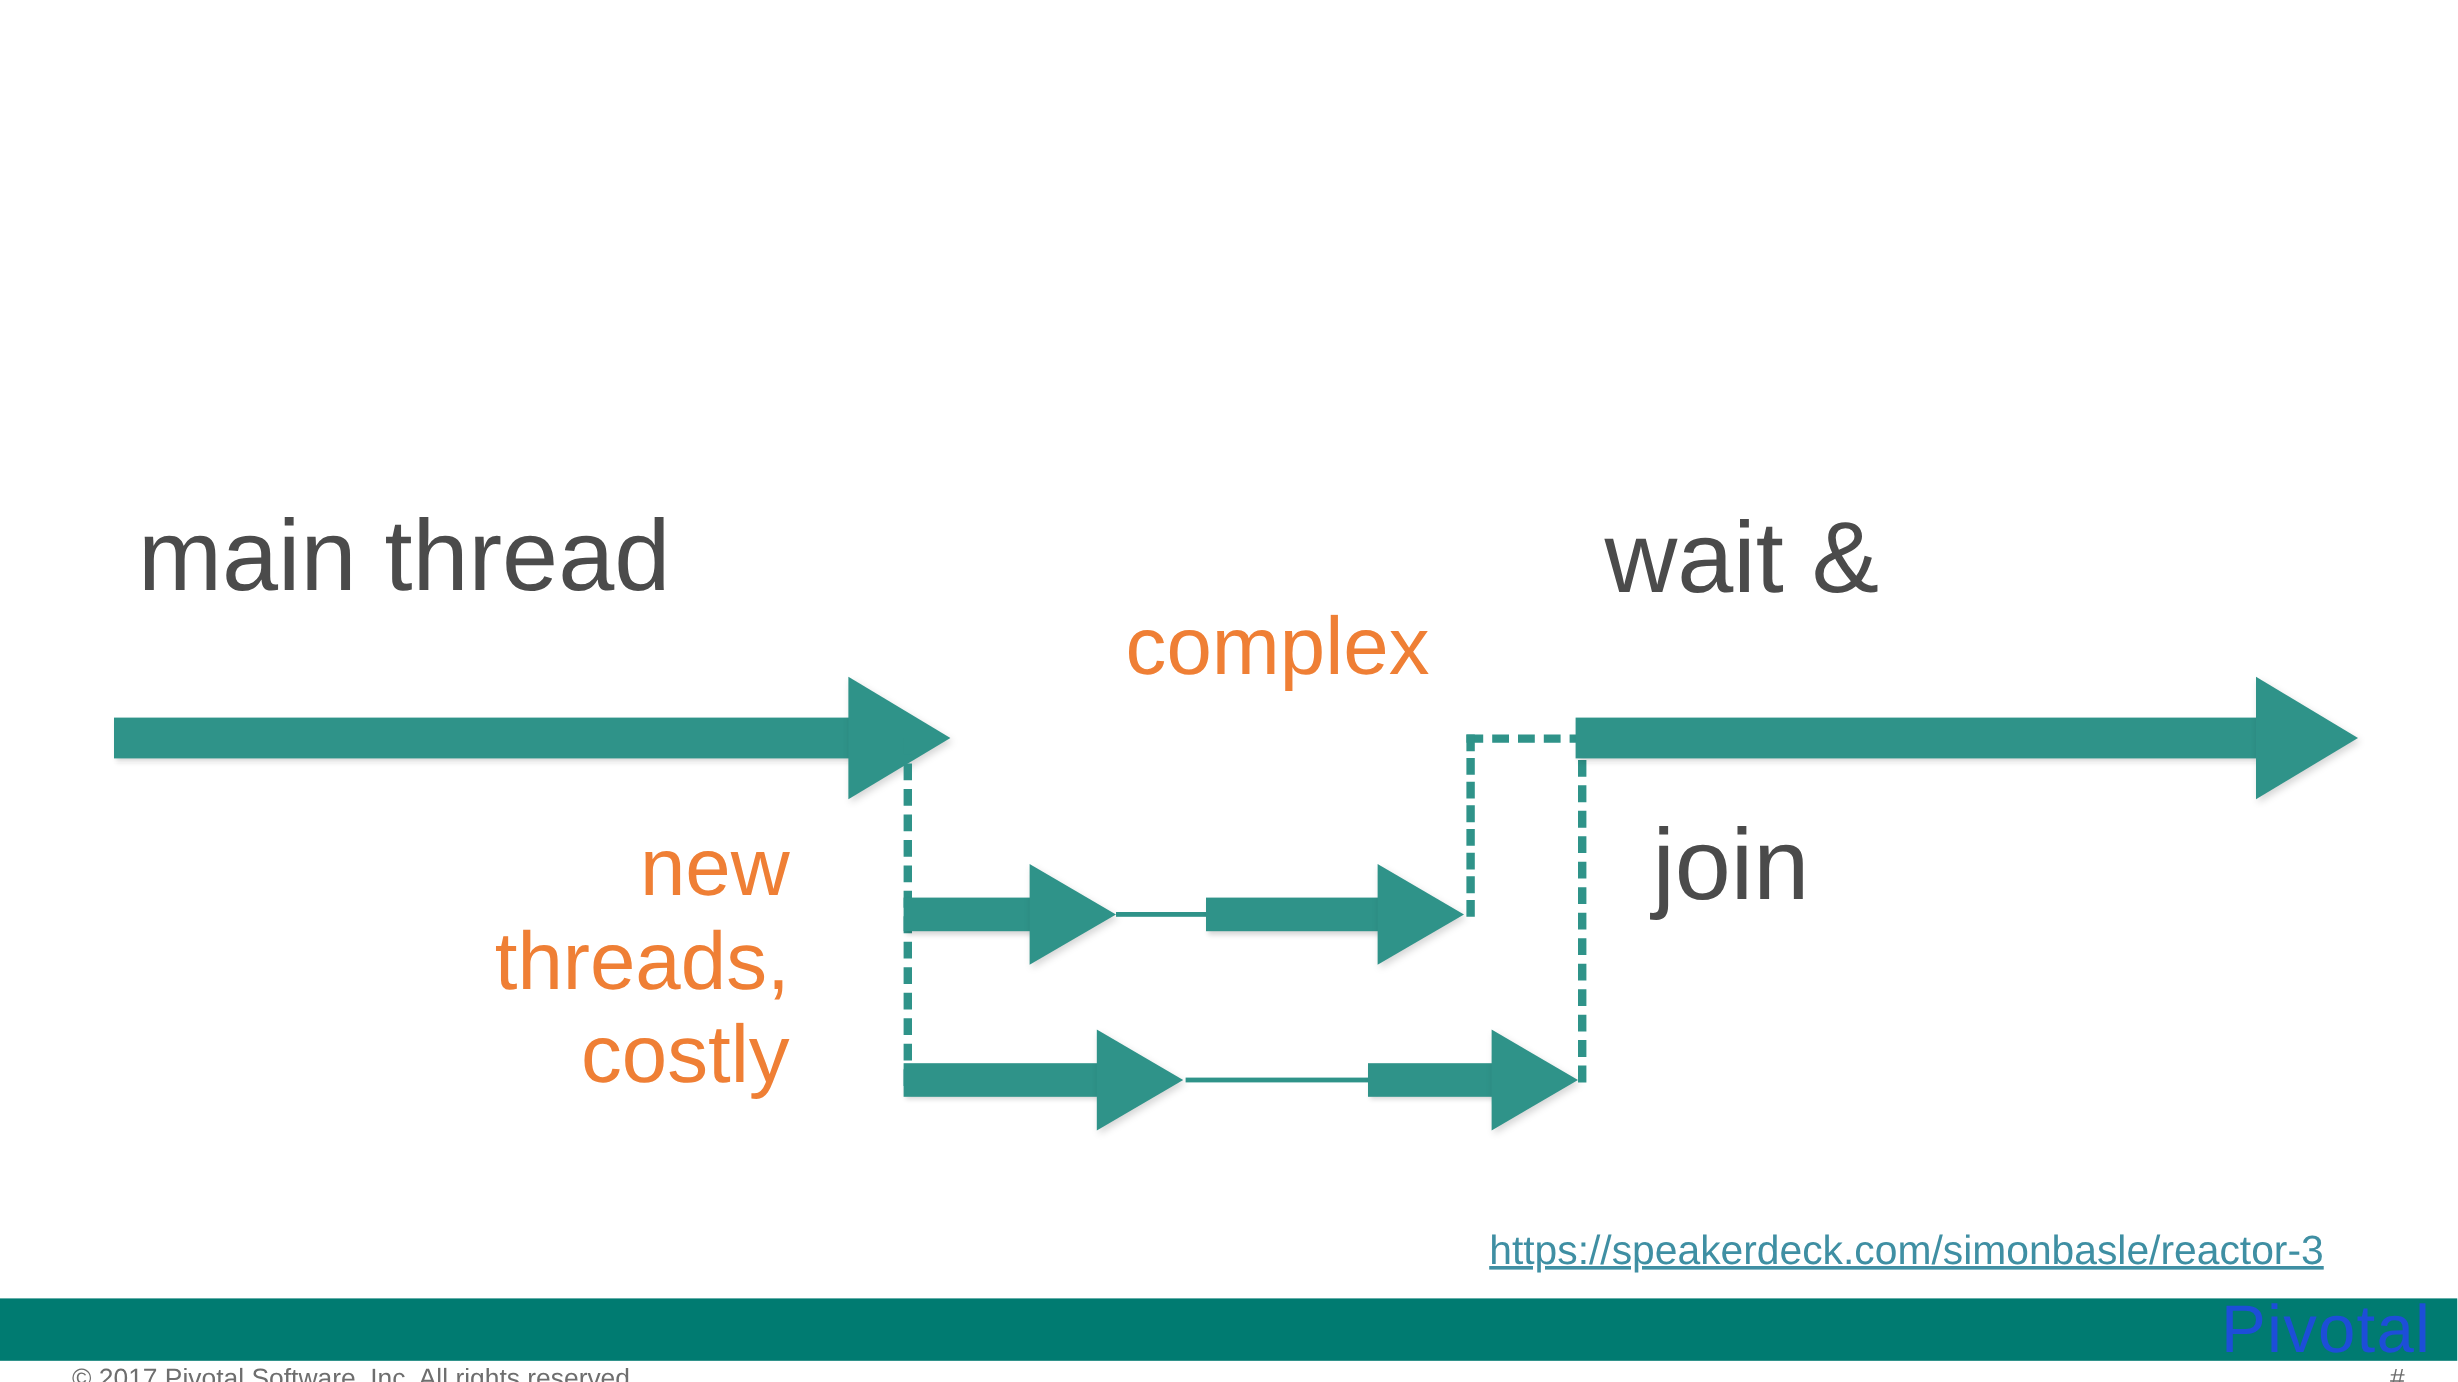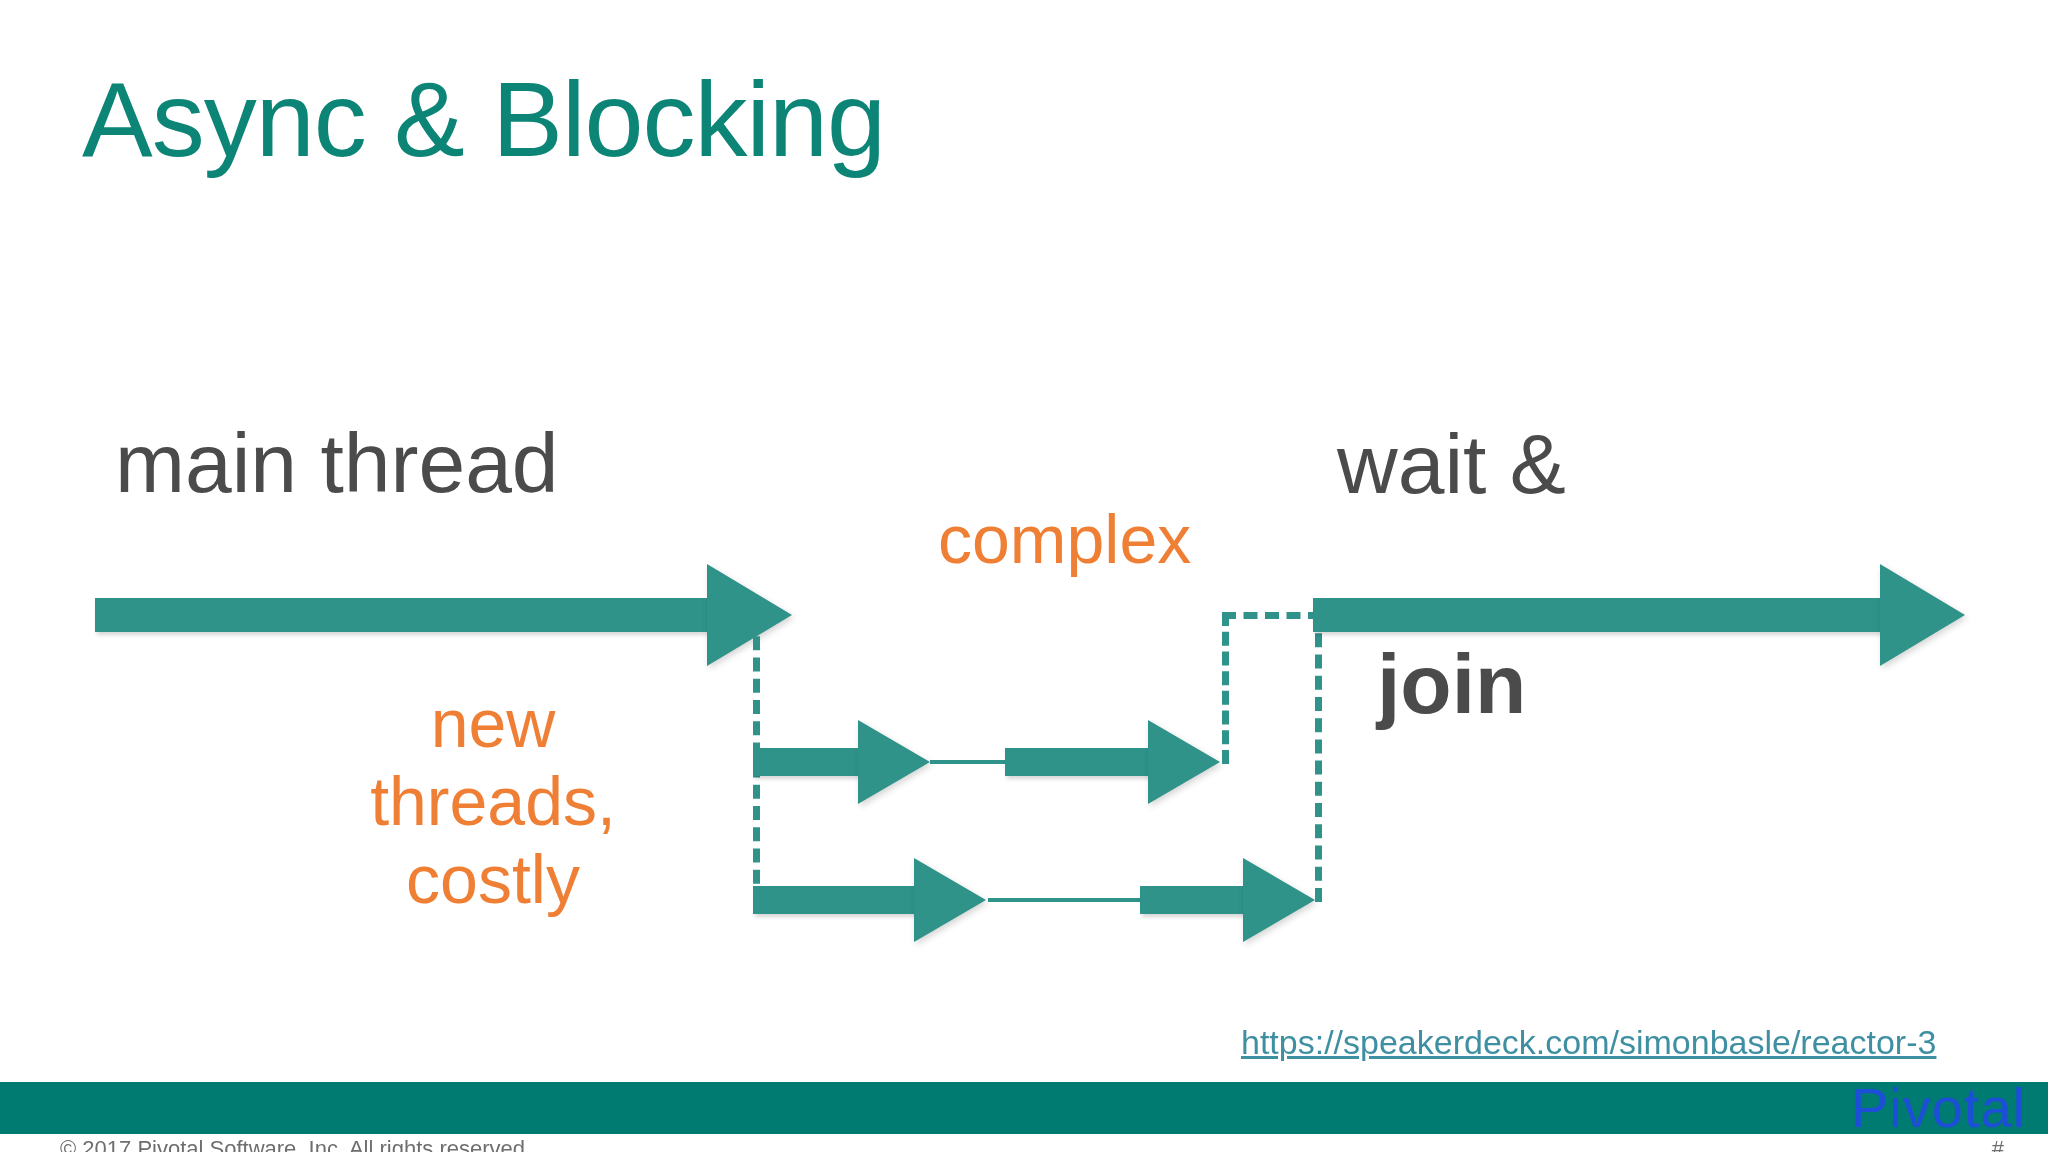--- a/index.html
+++ b/index.html
@@ -50,30 +50,29 @@
     top: 500px;
     font-size: 68px;
   }
   #label-wait-and {
     left: 1337px;
     top: 416px;
     font-size: 84px;
   }
   #label-join {
     left: 1377px;
-    top: 636px;
+    top: 672px;
     font-size: 84px;
-    font-weight: bold;
   }
   #label-new-threads {
     left: 328px;
     top: 684px;
     font-size: 68px;
     line-height: 1.15;
-    text-align: center;
+    text-align: right;
   }
 
   
   .arrow {
     position: absolute;
     height: 0;
   }
   .arrow .shaft {
     position: absolute;
     background: #2f9389;
@@ -191,21 +190,20 @@
     top: 1136px;
     font-size: 22px;
     color: #6e6e6e;
   }
 </style>
 </head>
 <body>
 
 <div id="slide">
 
-  <div id="slide-title">Async &amp; Blocking</div>
 
   <div id="diagram">
 
     <div id="label-main-thread" class="diagram-label label-dark">main thread</div>
 
     <div id="label-complex" class="diagram-label label-orange">complex</div>
 
     <div id="label-wait-and" class="diagram-label label-dark">wait &amp;</div>
 
     <div id="label-join" class="diagram-label label-dark">join</div>

